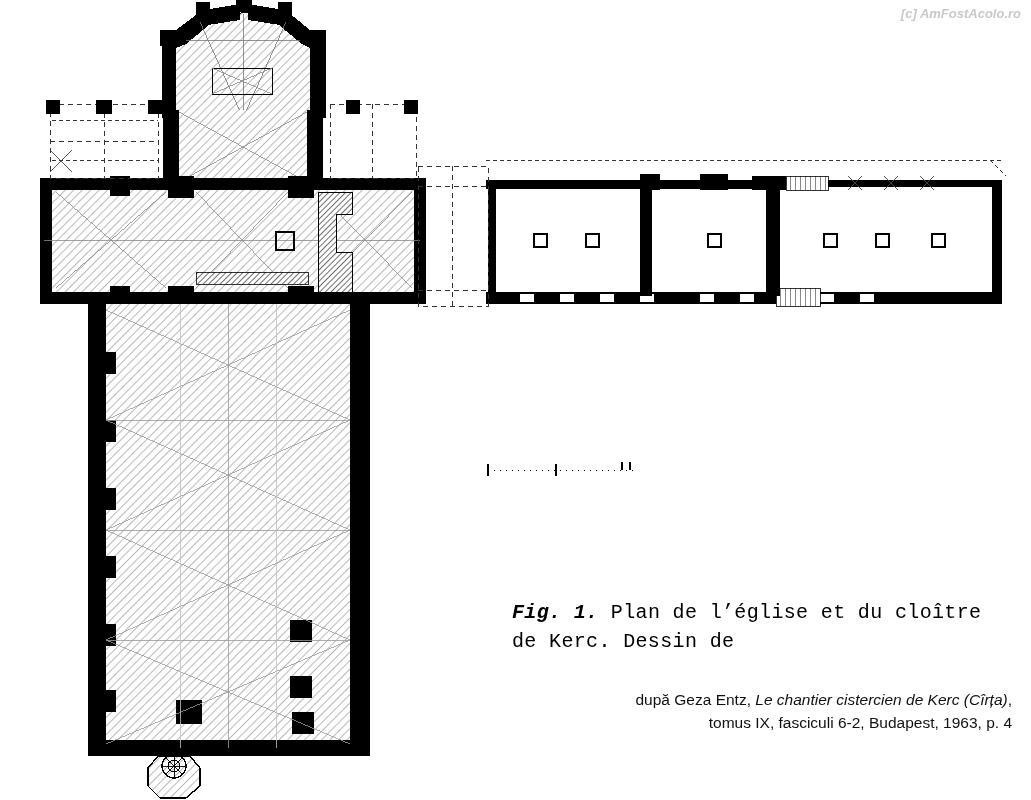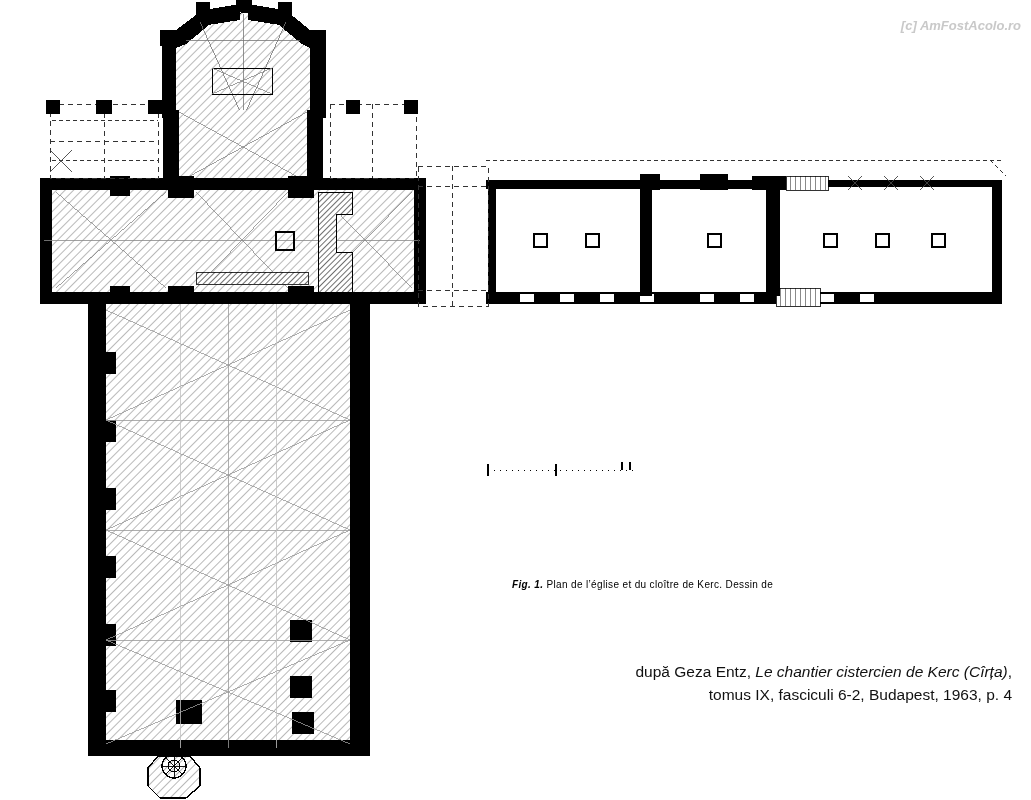--- a/index.html
+++ b/index.html
@@ -14,21 +14,21 @@
     position: relative;
     width: 1031px;
     height: 800px;
     background: #ffffff;
     overflow: hidden;
   }
 
   
   .watermark {
     position: absolute;
-    top: 18px;
+    top: 6px;
     right: 10px;
     font-family: "Liberation Sans", sans-serif;
     font-size: 13px;
     font-weight: bold;
     font-style: italic;
     color: #c9c9c9;
     letter-spacing: 0px;
     white-space: nowrap;
   }
 
@@ -36,41 +36,41 @@
   .plan-svg {
     position: absolute;
     left: 0;
     top: 0;
   }
 
   
   .caption-fig {
     position: absolute;
     left: 512px;
-    top: 578px;
+    top: 598px;
     width: 500px;
-    font-family: Liberation Sans, sans-serif;
-    font-size: 10px;
+    font-family: Liberation Mono, monospace;
+    font-size: 20px;
     color: #000000;
     letter-spacing: 0.35px;
     line-height: 1.45;
   }
   .caption-fig .figlabel {
     font-style: italic;
     font-weight: bold;
   }
   .caption-fig .line2 {
     display: block;
     margin-left: 14px;
   }
 
   .caption-src {
     position: absolute;
     left: 400px;
-    top: 660px;
+    top: 688px;
     width: 612px;
     text-align: right;
     font-family: "Liberation Sans", sans-serif;
     font-size: 15.5px;
     color: #111111;
     line-height: 1.5;
   }
   .caption-src em {
     font-style: italic;
   }

